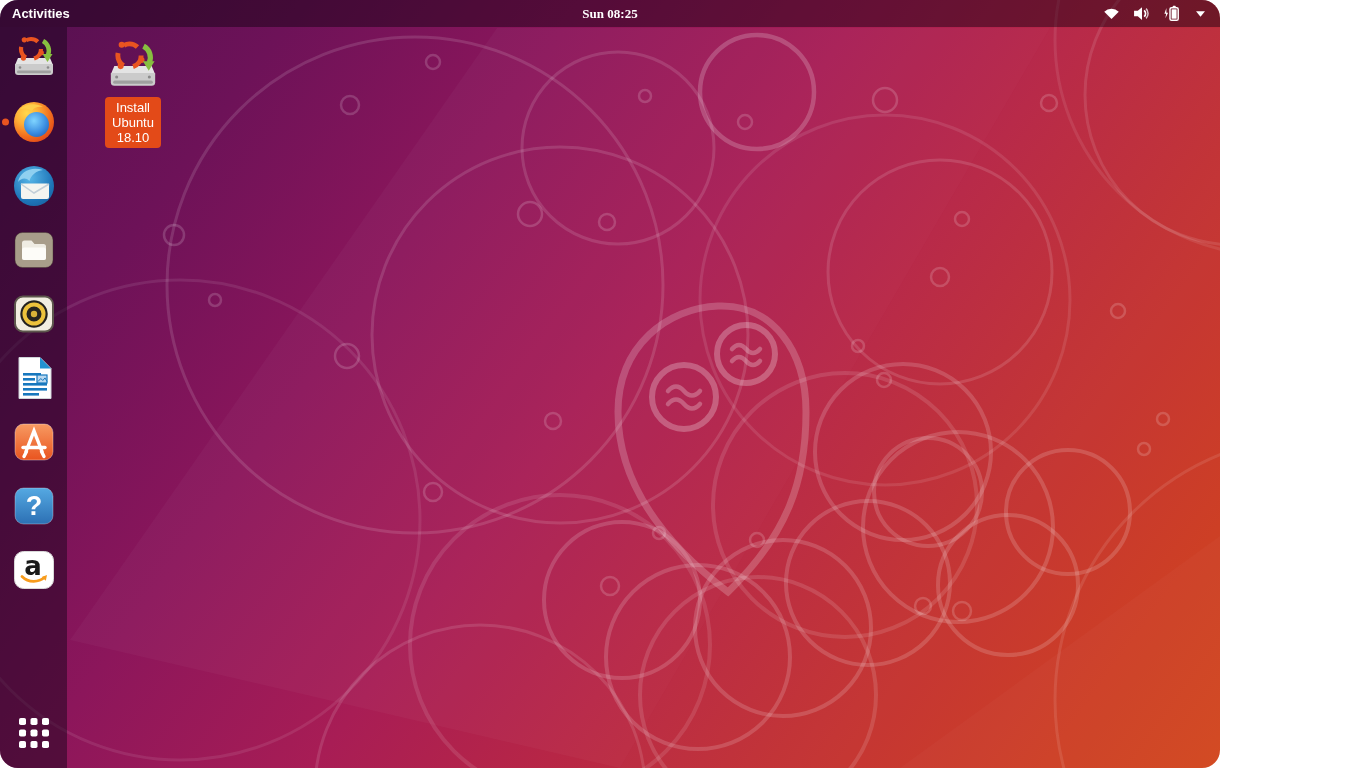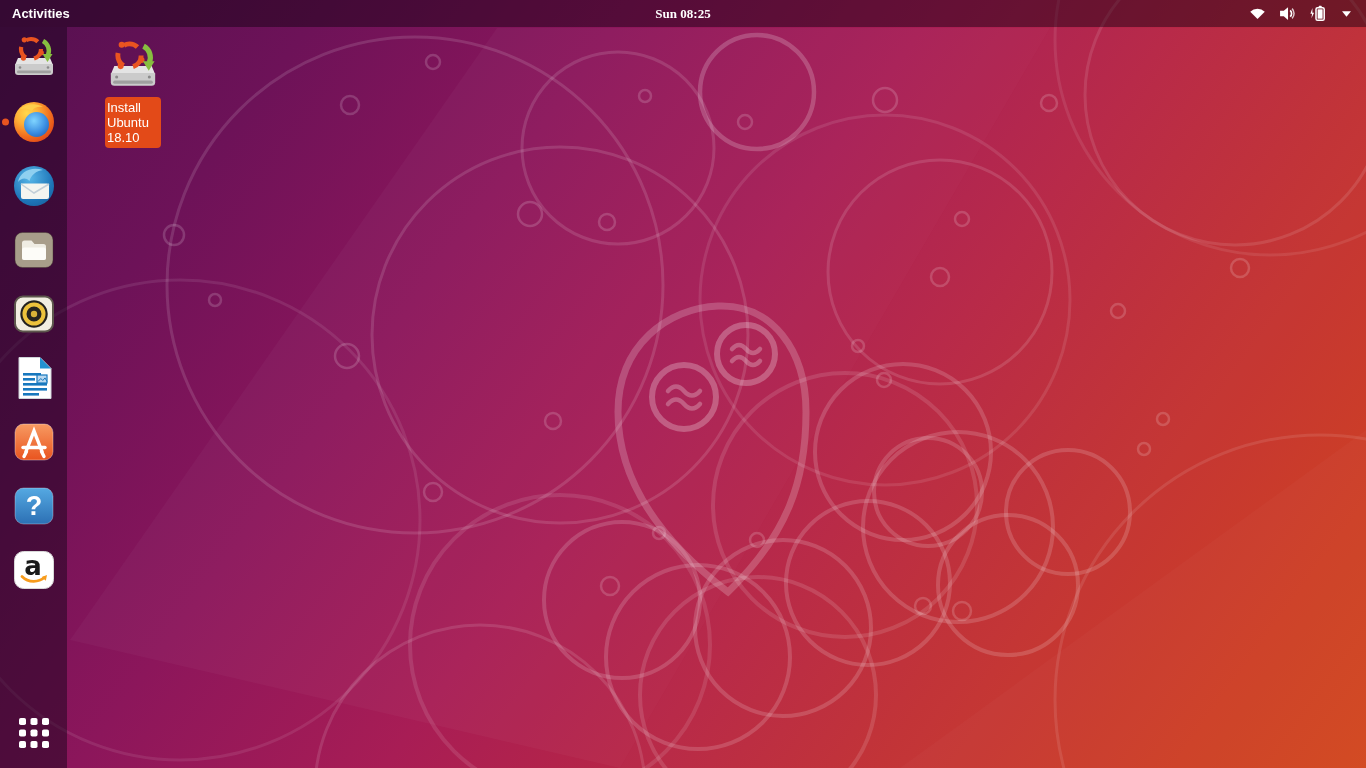--- a/index.html
+++ b/index.html
@@ -1,18 +1,18 @@
 <!DOCTYPE html>
 <html><head>
 <meta charset="utf-8">
 <style>
   html,body{margin:0;padding:0;}
   body{width:1366px;height:768px;overflow:hidden;font-family:"Liberation Sans",sans-serif;-webkit-font-smoothing:antialiased;}
-  #screen{position:relative;width:1366px;height:768px;overflow:hidden;
-    background:linear-gradient(126deg,#541050 0%,#6d1258 17%,#8c165b 33%,#a81d55 49%,#b72646 62%,#c33231 77%,#cc3c21 90%,#d2441a 100%);}
+  #screen{position:relative;width:1220px;height:768px;overflow:hidden;
+    background:linear-gradient(126deg,#541050 0%,#6d1258 17%,#8c165b 33%,#a81d55 49%,#b72646 62%,#c33231 77%,#cc3c21 90%,#d2441a 100%);border-radius:18px;}
   svg.art{position:absolute;left:0;top:0;width:1366px;height:768px;z-index:1;}
   .ln{fill:none;stroke:#ffffff;}
   
   .topbar{position:absolute;top:0;left:0;right:0;height:27px;background:rgba(13,1,13,0.44);
     display:flex;align-items:center;color:#fff;z-index:6;}
   .activities{background:none;border:none;color:#fff;font-family:"Liberation Sans",sans-serif;
     font-size:13px;font-weight:700;padding:0 12px;height:100%;cursor:pointer;}
   .clock{position:absolute;left:50%;transform:translateX(-50%);font-size:13px;font-weight:700;cursor:default;font-family:Liberation Serif, serif;}
   .tray{margin-left:auto;display:flex;align-items:center;gap:13px;padding-right:13px;height:100%;cursor:pointer;}
   .tray svg{display:block;}
@@ -21,21 +21,21 @@
     display:flex;flex-direction:column;align-items:center;padding-top:7px;gap:16px;z-index:5;box-sizing:border-box;}
   .dock-item{position:relative;width:48px;height:48px;flex:0 0 auto;cursor:pointer;}
   .dock-item svg{display:block;}
   .indicator{position:absolute;left:-8px;top:50%;transform:translateY(-50%);
     width:7px;height:7px;border-radius:50%;background:#E95420;}
   .show-apps{margin-top:auto;margin-bottom:20px;width:30px;height:30px;cursor:pointer;}
   
   .desktop-icon{position:absolute;left:101px;top:38px;width:64px;display:flex;flex-direction:column;
     align-items:center;z-index:4;cursor:pointer;}
   .desktop-icon .label{margin-top:3px;background:#E34A18;color:#fff;font-size:13px;line-height:15px;
-    font-weight:400;padding:3px 2px;border-radius:4px;width:52px;word-wrap:break-word;}
+    font-weight:400;text-align:center;padding:3px 2px;border-radius:4px;width:52px;word-wrap:break-word;}
 </style>
 </head>
 <body>
 
 <div id="screen">
 
   <svg class="art" viewBox="0 0 1366 768" aria-hidden="true">
 
     <polygon points="497,28 1050,28 620,768 70,640" fill="#ffffff" opacity="0.03"></polygon>
     <polygon points="1050,28 1366,28 1366,768 620,768" fill="#ffffff" opacity="0.018"></polygon>

